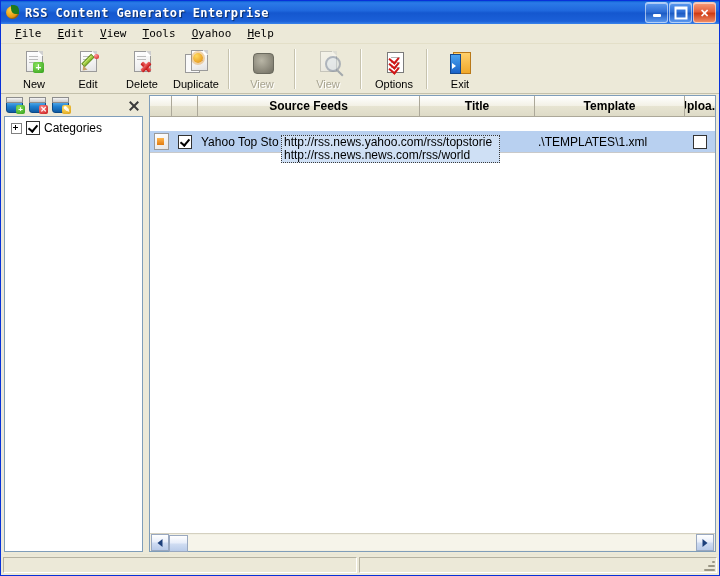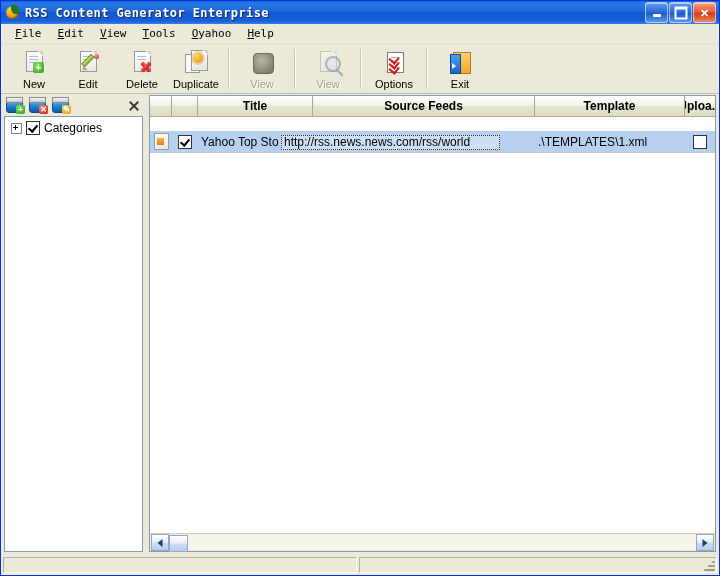--- a/index.html
+++ b/index.html
@@ -648,22 +648,22 @@
       </div>
     </div>
 
     <div class="splitter"></div>
 
     <div class="gridpanel">
 
       <div class="ghead">
         <div class="hcell c-icon"></div>
         <div class="hcell c-chk"></div>
+        <div class="hcell c-feeds">Source Feeds</div>
         <div class="hcell c-title">Title</div>
-        <div class="hcell c-feeds">Source Feeds</div>
         <div class="hcell c-tpl">Template</div>
         <div class="hcell c-upl">Uploa...</div>
       </div>
 
       <div class="grows">
         <div class="grow">
           <div class="gcell c-icon ctr">
               <span class="doc-ico"></span>
             </div>
           <div class="gcell c-chk ctr">
@@ -671,20 +671,21 @@
             </div>
           <div class="gcell c-title">Yahoo Top Sto</div>
           <div class="gcell c-feeds"></div>
           <div class="gcell c-tpl">.\TEMPLATES\1.xml</div>
           <div class="gcell c-upl ctr">
               <span class="rchk"></span>
             </div>
         </div>
 
         <div class="tooltip">
+          <div>http://rss.news.yahoo.com/rss/topstorie</div>
           <div>http://rss.news.news.com/rss/world</div>
         </div>
       </div>
 
       <div class="hscroll">
         <div class="sb-btn left">
             <span class="ar"></span>
           </div>
         <div class="sb-track">
           <div class="sb-thumb"></div>

